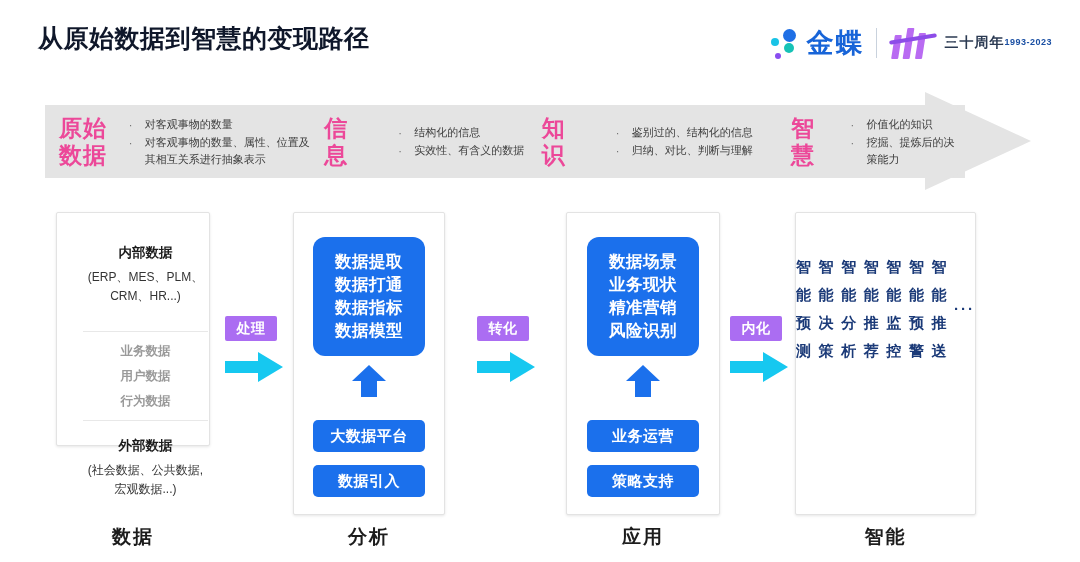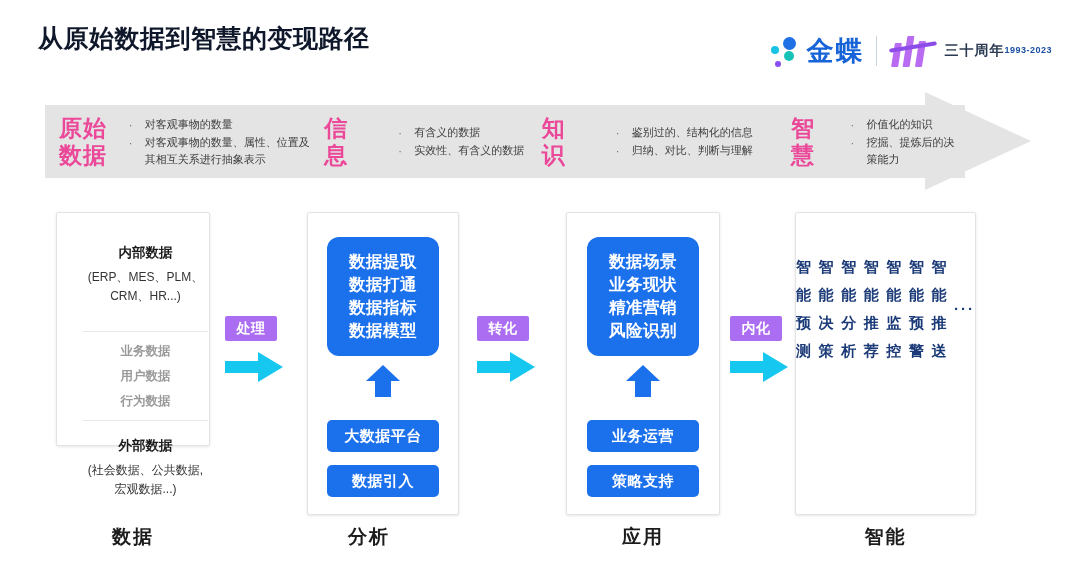--- a/index.html
+++ b/index.html
@@ -10,21 +10,21 @@
     overflow: hidden;
   }
   #page { position: relative; width: 1080px; height: 562px; background:#fff; }
 
   
   #page-title {
     position: absolute; left: 38px; top: 22px;
     font-size: 25px; font-weight: bold; color: #0f172a;
     letter-spacing: 0.5px; white-space: nowrap;
   }
-  #brand { position: absolute; right: 28px; top: 30px; height: 42px; display: flex; align-items: center; }
+  #brand { position: absolute; right: 28px; top: 22px; height: 42px; display: flex; align-items: center; }
   .brand-dots { width: 34px; height: 34px; position: relative; margin-right: 4px; }
   .brand-dots i { position: absolute; border-radius: 50%; display:block; }
   .bd1 { width: 13px; height: 13px; background: #1f6fe5; left: 15px; top: 3px; }
   .bd2 { width: 8px;  height: 8px;  background: #19c3e6; left: 3px;  top: 12px; }
   .bd3 { width: 10px; height: 10px; background: #16c2b6; left: 16px; top: 17px; }
   .bd4 { width: 6px;  height: 6px;  background: #8a4df0; left: 7px;  top: 27px; }
   .brand-name {
     font-size: 27px; font-weight: bold; color: #1764d8;
     letter-spacing: 2px; margin-right: 12px;
   }
@@ -73,21 +73,21 @@
   .w4 { width: 190px; }
   .btext-wrap { max-width: 175px; }
 
   
   .card {
     position: absolute; top: 212px; background: #ffffff;
     border: 1px solid #e3e3e3; border-radius: 2px;
     box-shadow: 0 1px 3px rgba(0,0,0,0.10);
   }
   #card-data      { left: 56px;  width: 154px; height: 234px; padding-left: 25px; }
-  #card-analysis  { left: 307px; width: 152px; height: 303px; }
+  #card-analysis  { left: 293px; width: 152px; height: 303px; }
   #card-app       { left: 566px; width: 154px; height: 303px; }
   #card-intel     { left: 795px; width: 181px; height: 303px; }
 
   .seg { display: flex; flex-direction: column; align-items: center; justify-content: center; }
   .seg-div { height: 1px; background: #e8e8e8; margin: 0 1px; }
   .seg-title { font-size: 13.5px; font-weight: bold; color: #1c1c1c; margin-bottom: 6px; }
   .seg-sub  { font-size: 12px; color: #343434; line-height: 19px; text-align: center; }
   .seg-gray { font-size: 12.5px; font-weight: bold; color: #9a9a9a; line-height: 25px; text-align: center; }
 
   #card-data .s1 { height: 118px; padding-top: 6px; }
@@ -200,21 +200,21 @@
       </div>
 
       <div class="dikw-col w2">
         <div class="c-stage">
             <div class="stage-word">信
 息</div>
           </div>
         <div class="bullets">
           <div class="bullet-row">
             <span class="dot">·</span>
-            <span class="btext">有含义的数据</span>
+            <span class="btext">结构化的信息</span>
           </div>
           <div class="bullet-row">
             <span class="dot">·</span>
             <span class="btext">实效性、有含义的数据</span>
           </div>
         </div>
       </div>
 
       <div class="dikw-col w3">
         <div class="c-stage">

